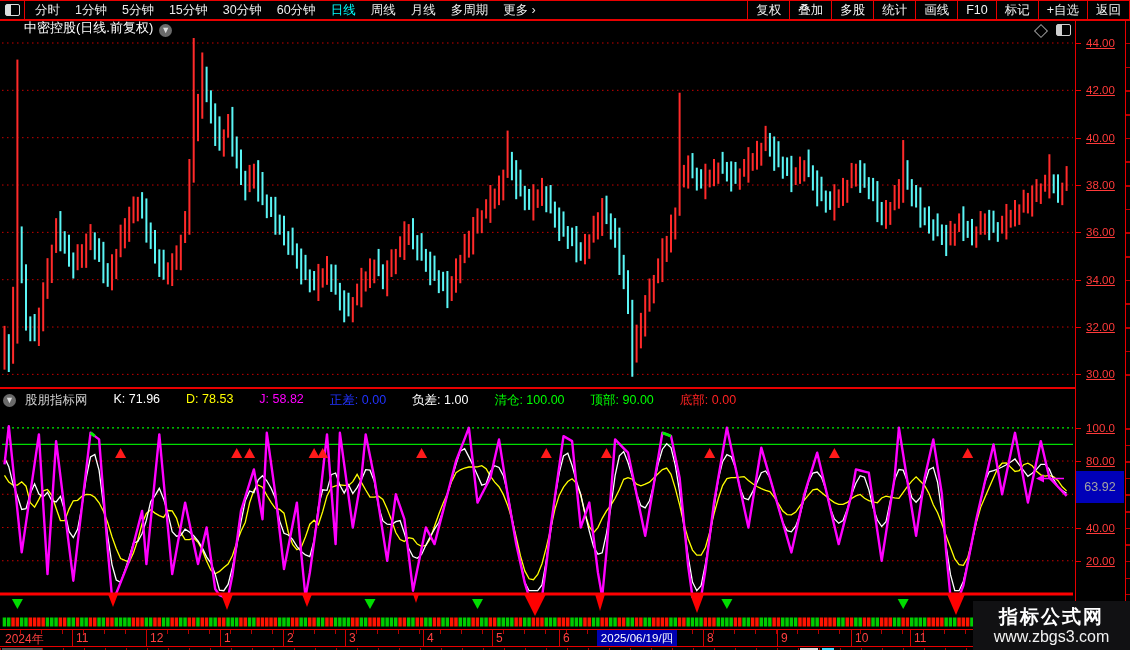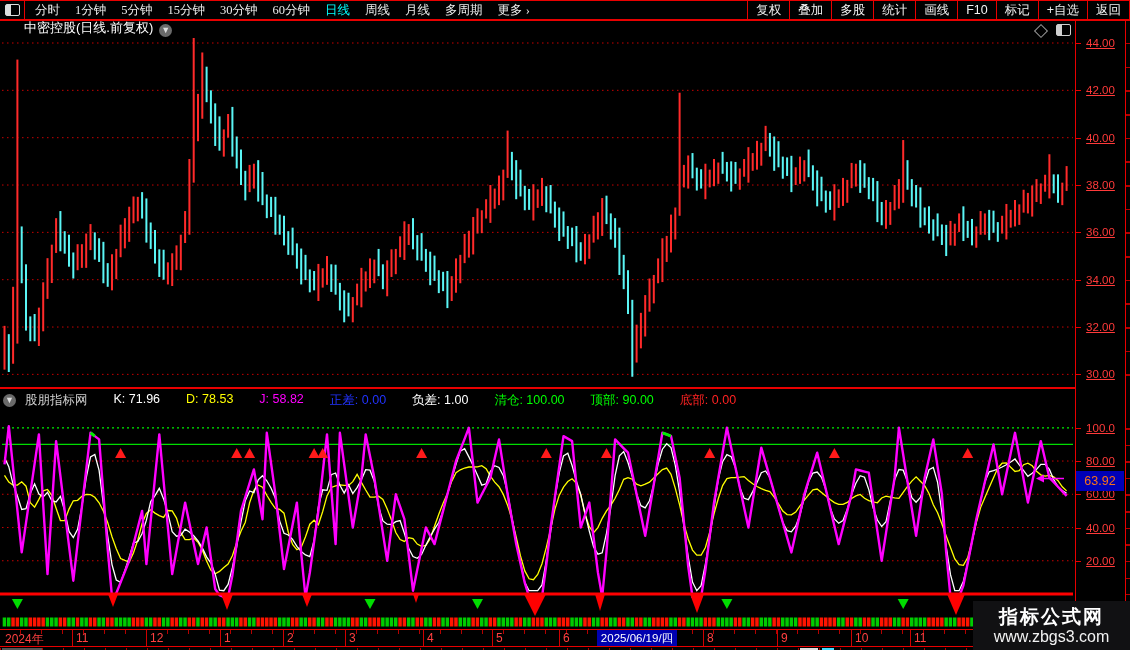--- a/index.html
+++ b/index.html
@@ -5,21 +5,21 @@
   html,body{margin:0;padding:0;background:#000;width:1130px;height:650px;overflow:hidden;
     font-family:"Liberation Sans","DejaVu Sans",sans-serif;position:relative;}
   .abs{position:absolute;}
   
   .toolbar{top:0;left:0;width:1130px;height:18px;border-top:1px solid #e80000;
     border-bottom:2px solid #e80000;display:flex;align-items:center;background:#000;z-index:20;}
   .tb-icon-cell{width:24px;height:18px;border-right:1px solid #e80000;display:flex;align-items:center;justify-content:center;flex:0 0 auto;}
   .splitpane{width:13px;height:10px;border:1.5px solid #dcdcdc;border-radius:2px;position:relative;}
   .splitpane::before{content:"";position:absolute;left:0;top:0;width:5px;height:100%;background:#dcdcdc;}
   .tb-left{display:flex;gap:15px;margin-left:10px;color:#ececec;font-size:12.5px;white-space:nowrap;}
-  .tb-left span{cursor:default;font-family:Liberation Serif, serif;}
+  .tb-left span{cursor:default;}
   .tb-left .active{color:#00ffff;}
   .tb-right{margin-left:auto;display:flex;height:18px;color:#f2f2f2;font-size:12.5px;padding-left:45px;}
   .tb-right span{display:flex;align-items:center;padding:0 8px;border-left:1px solid #e80000;white-space:nowrap;}
   .tb-right span:last-child{border-right:1px solid #e80000;}
   
   .titlebar{top:21px;left:4px;height:16px;display:flex;align-items:flex-end;gap:6px;z-index:15;margin-left:20px;}
   .title-text{color:#fff;font-size:13px;white-space:nowrap;}
   .chev-circle{width:13px;height:13px;border-radius:50%;background:#6a6a6a;color:#ddd;font-size:9px;
     display:flex;align-items:center;justify-content:center;line-height:1;}
   .diamond{top:26px;left:1036px;width:8px;height:8px;border:1.5px solid #9a9a9a;transform:rotate(45deg);}
@@ -28,21 +28,21 @@
   
   #main-svg{top:38px;left:0;}
   #ind-svg{top:411px;left:0;}
   .pane-divider{top:387px;left:0;width:1077px;height:2px;background:#e80000;}
   
   .ind-header{top:391px;left:3px;height:18px;display:flex;align-items:center;gap:9px;font-size:12.5px;white-space:nowrap;z-index:5;}
   
   .right-axis{top:19px;left:1075px;width:49px;height:631px;border-left:1px solid #e80000;border-right:1px solid #e80000;background:#000;z-index:4;}
   .axlabel{position:absolute;left:0;width:49px;text-align:center;color:#ff3a3a;font-size:11.5px;line-height:13px;text-decoration:underline;}
   .axtick{position:absolute;left:0;width:5px;height:1px;background:#e80000;}
-  .val-tag{top:471px;left:1076px;width:48px;height:20px;background:#0000b8;color:#f97316;font-size:12.5px;
+  .val-tag{top:471px;left:1076px;width:48px;height:32px;background:#0000b8;color:#a3a3a3;font-size:12.5px;
     display:flex;align-items:center;justify-content:center;z-index:6;}
   .edge-ticks-main{top:43px;left:1126px;width:4px;height:333px;
     background:repeating-linear-gradient(180deg,#b40000 0 1.5px,transparent 1.5px 23.67px);}
   .edge-ticks-ind{top:428px;left:1126px;width:4px;height:167px;
     background:repeating-linear-gradient(180deg,#b40000 0 1.5px,transparent 1.5px 16.62px);}
   
   .datebar{top:629px;left:0;width:1075px;height:16px;border-top:1.5px solid #e80000;border-bottom:1.5px solid #e80000;background:#000;z-index:5;}
   .datebar .minor{position:absolute;top:0;left:0;width:100%;height:4px;
     background:repeating-linear-gradient(90deg,transparent 0 20px,#b40000 20px 21px);}
   .datelabel{position:absolute;top:1px;color:#ff4040;font-size:12px;white-space:nowrap;}

